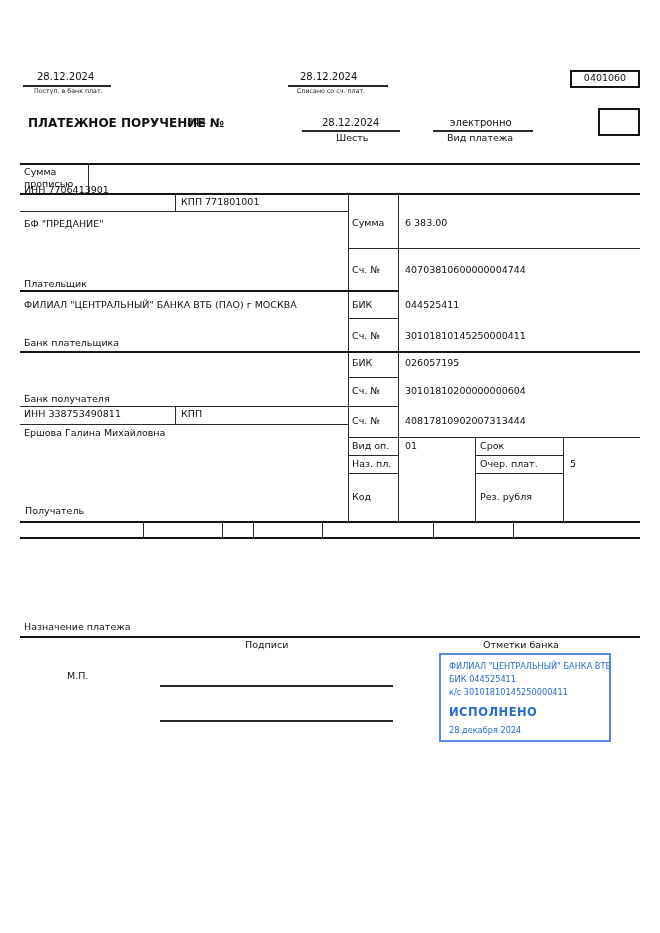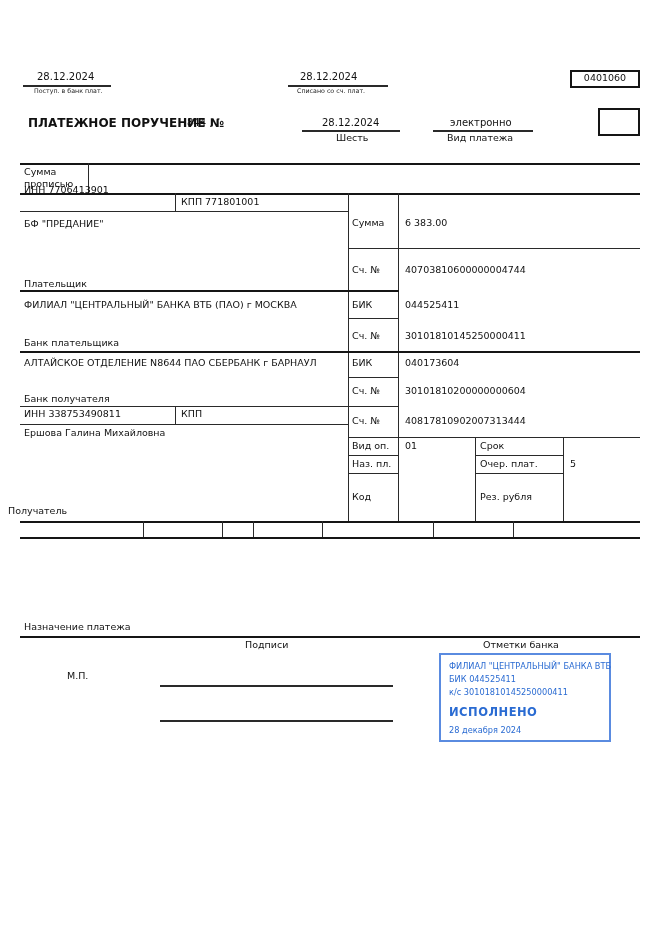--- a/index.html
+++ b/index.html
@@ -75,23 +75,22 @@
 
   <span class="t" style="left:24px;top:260px">ФИЛИАЛ "ЦЕНТРАЛЬНЫЙ" БАНКА ВТБ (ПАО) г МОСКВА</span>
   <span class="t" style="left:352px;top:260px">БИК</span>
   <span class="t" style="left:405px;top:260px">044525411</span>
   <div class="hl" style="left:348px;top:278px;width:50px"></div>
   <span class="t" style="left:352px;top:291px">Сч. №</span>
   <span class="t" style="left:405px;top:291px">30101810145250000411</span>
   <span class="t" style="left:24px;top:298px">Банк плательщика</span>
   <div class="hl hl2" style="left:20px;top:311px;width:620px"></div>
 
-  <span class="t" style="left:24px;top:318px">АЛТАЙСКОЕ ОТДЕЛЕНИЕ N8644 ПАО СБЕРБАНК г БАРНАУЛ</span>
   <span class="t" style="left:352px;top:318px">БИК</span>
-  <span class="t" style="left:405px;top:318px">040173604</span>
+  <span class="t" style="left:405px;top:318px">026057195</span>
   <div class="hl" style="left:348px;top:337px;width:50px"></div>
   <span class="t" style="left:352px;top:346px">Сч. №</span>
   <span class="t" style="left:405px;top:346px">30101810200000000604</span>
   <span class="t" style="left:24px;top:354px">Банк получателя</span>
   <div class="hl" style="left:20px;top:366px;width:379px"></div>
 
   <span class="t" style="left:24px;top:369px">ИНН 338753490811</span>
   <div class="vl" style="left:175px;top:366px;height:18px"></div>
   <span class="t" style="left:181px;top:369px">КПП</span>
   <div class="hl" style="left:20px;top:384px;width:328px"></div>
@@ -111,21 +110,21 @@
 
   <span class="t" style="left:352px;top:419px">Наз. пл.</span>
   <span class="t" style="left:480px;top:419px">Очер. плат.</span>
   <span class="t" style="left:570px;top:419px">5</span>
   <div class="hl" style="left:348px;top:433px;width:50px"></div>
   <div class="hl" style="left:475px;top:433px;width:88px"></div>
 
   <span class="t" style="left:352px;top:452px">Код</span>
   <span class="t" style="left:480px;top:452px">Рез. рубля</span>
 
-  <span class="t" style="left:8px;top:466px">Получатель</span>
+  <span class="t" style="left:25px;top:466px">Получатель</span>
   <div class="hl hl2" style="left:20px;top:481px;width:620px"></div>
 
   <div class="vl" style="left:143px;top:481px;height:16px"></div>
   <div class="vl" style="left:222px;top:481px;height:16px"></div>
   <div class="vl" style="left:253px;top:481px;height:16px"></div>
   <div class="vl" style="left:322px;top:481px;height:16px"></div>
   <div class="vl" style="left:433px;top:481px;height:16px"></div>
   <div class="vl" style="left:513px;top:481px;height:16px"></div>
   <div class="hl hl2" style="left:20px;top:497px;width:620px"></div>
 

